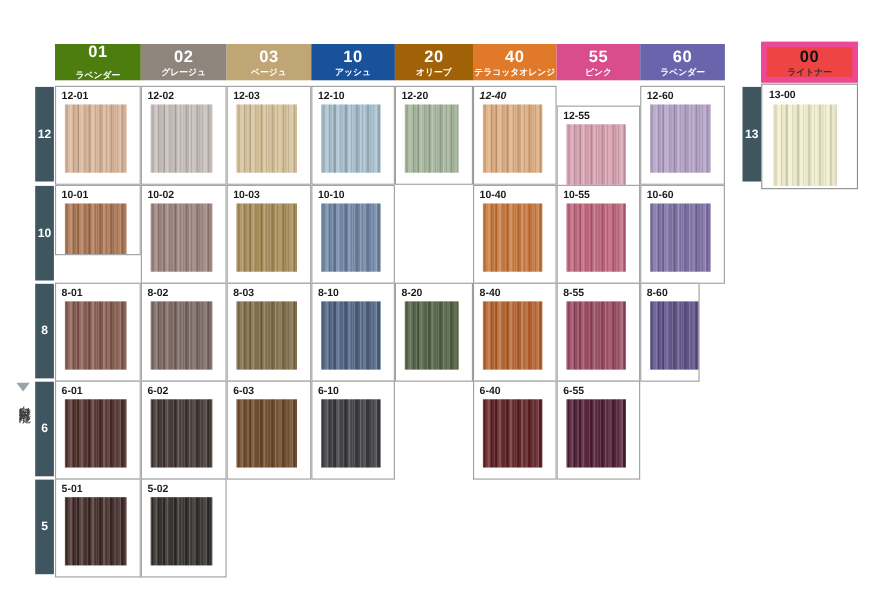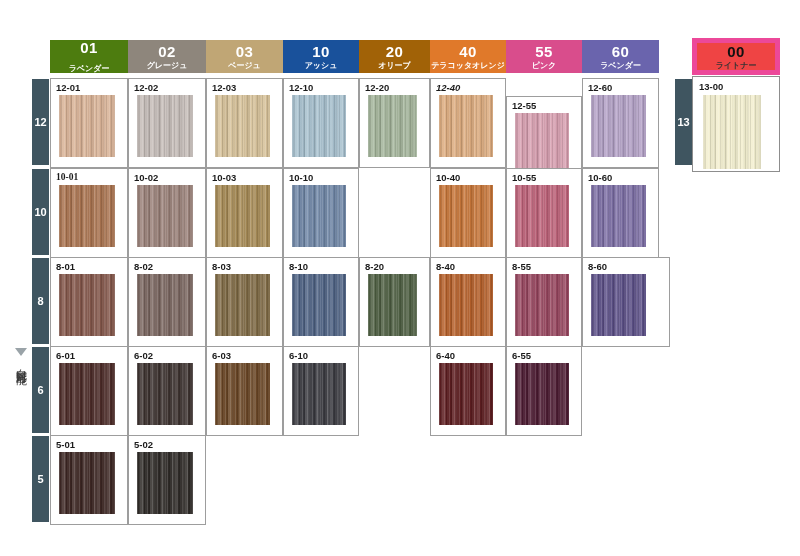--- a/index.html
+++ b/index.html
@@ -208,21 +208,21 @@
       <div class="sw" style="background: rgb(220, 171, 126); width: 54px;"></div>
     </div>
     <div class="cell" style="left: 506px; top: 78px; width: 76px; height: 90px; margin-top: 18px;">
       <div class="code">12-55</div>
       <div class="sw" style="background: rgb(215, 159, 176); width: 54px;"></div>
     </div>
     <div class="cell" style="left: 582px; top: 78px; width: 77px; height: 90px;">
       <div class="code">12-60</div>
       <div class="sw" style="background: rgb(179, 161, 198); width: 55px;"></div>
     </div>
-    <div class="cell" style="left: 50px; top: 168px; width: 78px; height: 90px; font-family: Liberation Serif, serif;">
+    <div class="cell" style="left: 50px; top: 168px; width: 78px; height: 64px;">
       <div class="code">10-01</div>
       <div class="sw" style="background: rgb(169, 115, 79); width: 56px;"></div>
     </div>
     <div class="cell" style="left: 128px; top: 168px; width: 78px; height: 90px;">
       <div class="code">10-02</div>
       <div class="sw" style="background: rgb(154, 129, 121); width: 56px;"></div>
     </div>
     <div class="cell" style="left: 206px; top: 168px; width: 77px; height: 90px;">
       <div class="code">10-03</div>
       <div class="sw" style="background: rgb(166, 138, 85); width: 55px;"></div>
@@ -264,21 +264,21 @@
       <div class="sw" style="background: rgb(79, 96, 67); width: 49px;"></div>
     </div>
     <div class="cell" style="left: 430px; top: 257px; width: 76px; height: 90px;">
       <div class="code">8-40</div>
       <div class="sw" style="background: rgb(181, 96, 42); width: 54px;"></div>
     </div>
     <div class="cell" style="left: 506px; top: 257px; width: 76px; height: 90px;">
       <div class="code">8-55</div>
       <div class="sw" style="background: rgb(151, 70, 95); width: 54px;"></div>
     </div>
-    <div class="cell" style="left: 582px; top: 257px; width: 88px; height: 90px;">
+    <div class="cell" style="left: 582px; top: 257px; width: 54px; height: 90px;">
       <div class="code">8-60</div>
       <div class="sw" style="background: rgb(92, 80, 135); width: 55px;"></div>
     </div>
     <div class="cell" style="left: 50px; top: 346px; width: 78px; height: 90px;">
       <div class="code">6-01</div>
       <div class="sw" style="background: rgb(76, 43, 40); width: 56px;"></div>
     </div>
     <div class="cell" style="left: 128px; top: 346px; width: 78px; height: 90px;">
       <div class="code">6-02</div>
       <div class="sw" style="background: rgb(61, 51, 48); width: 56px;"></div>

